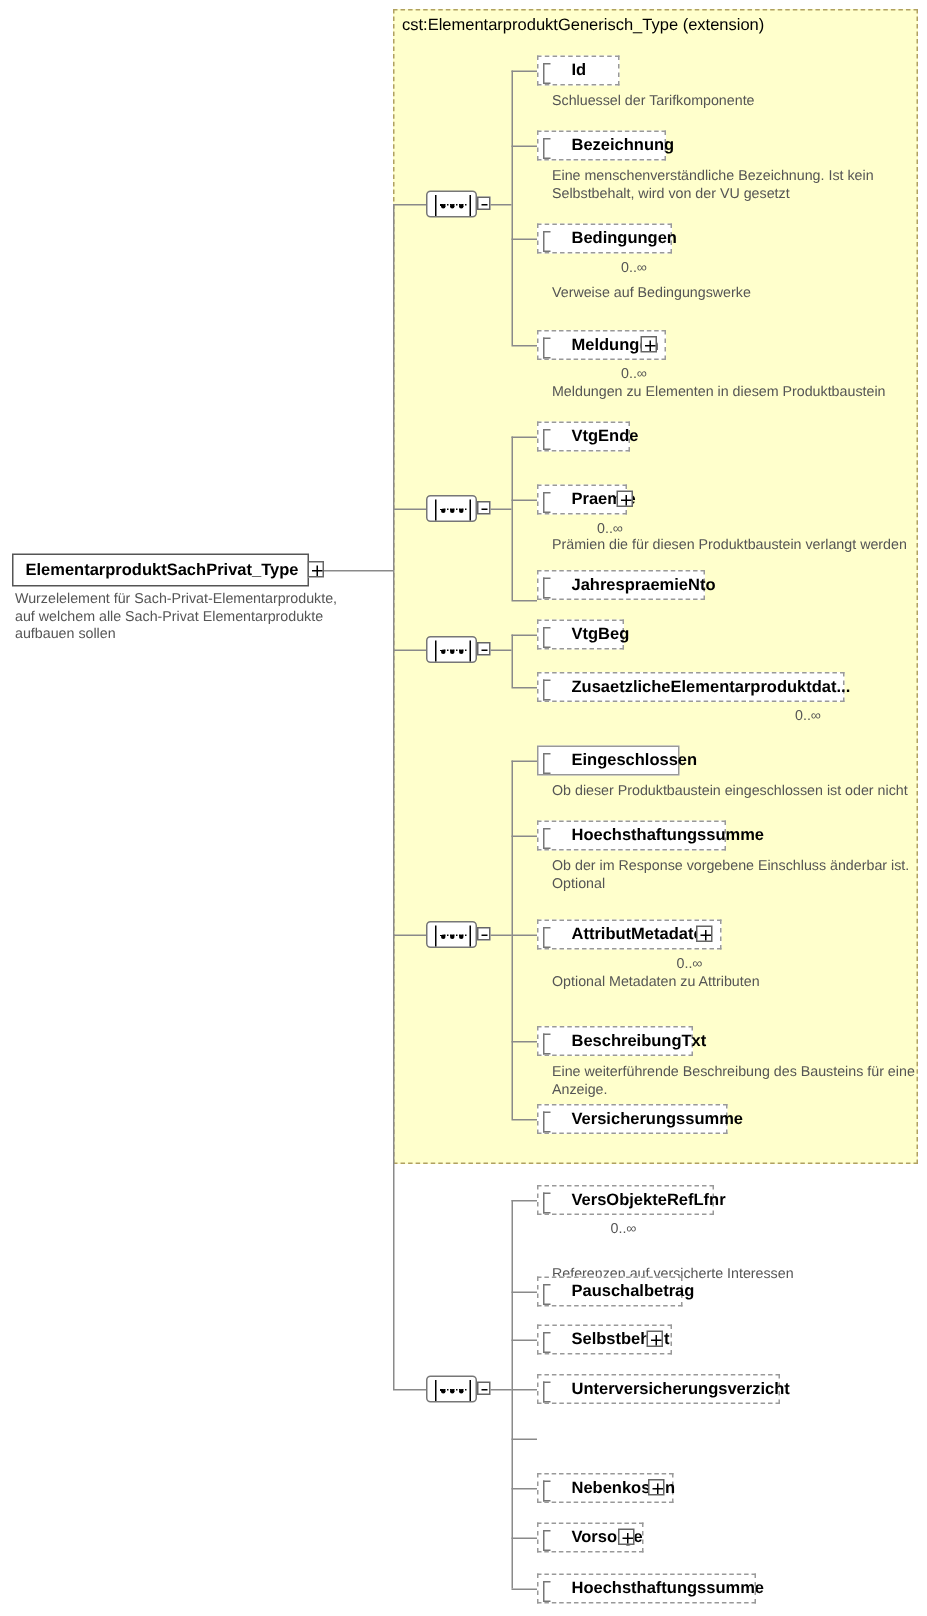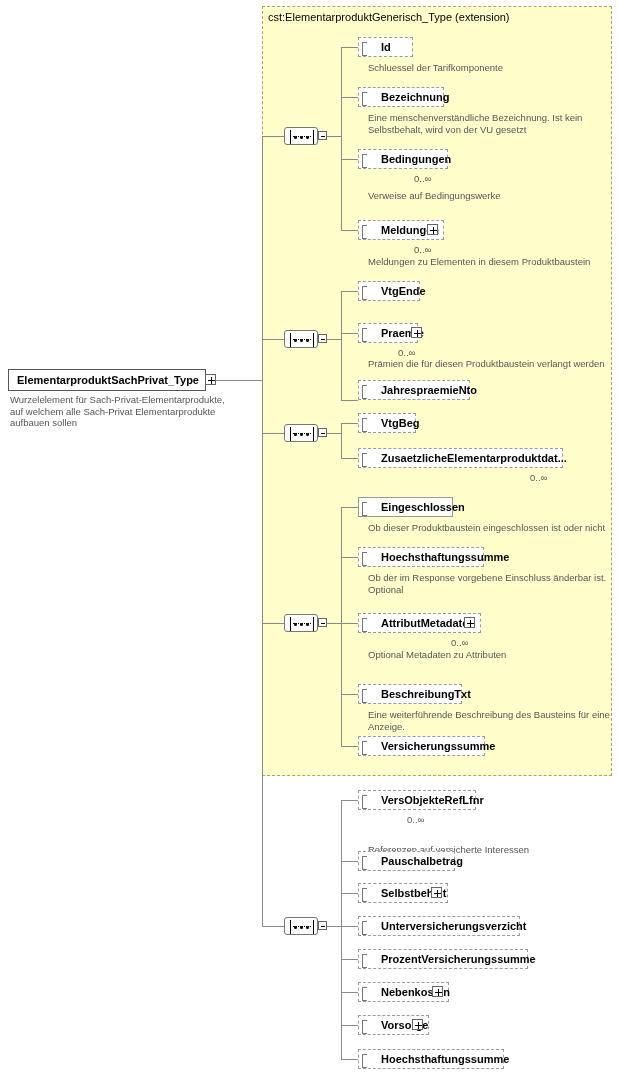--- a/index.html
+++ b/index.html
@@ -319,23 +319,20 @@
     <span class="lbl">Selbstbehalt</span>
   </div>
   <div class="plus" style="left:431px;top:887px;"></div>
 
   <div class="ln lnh" style="left:341px;top:926px;width:17px;"></div>
   <div class="node dashed" style="left:358px;top:916px;width:162px;">
     <span class="lbl">Unterversicherungsverzicht</span>
   </div>
 
   <div class="ln lnh" style="left:341px;top:959px;width:17px;"></div>
-  <div class="node dashed" style="left:358px;top:949px;width:170px;">
-    <span class="lbl">ProzentVersicherungssumme</span>
-  </div>
 
   <div class="ln lnh" style="left:341px;top:992px;width:17px;"></div>
   <div class="node dashed" style="left:358px;top:982px;width:91px;">
     <span class="lbl">Nebenkosten</span>
   </div>
   <div class="plus" style="left:432px;top:986px;"></div>
 
   <div class="ln lnh" style="left:341px;top:1025px;width:17px;"></div>
   <div class="node dashed" style="left:358px;top:1015px;width:71px;">
     <span class="lbl">Vorsorge</span>

